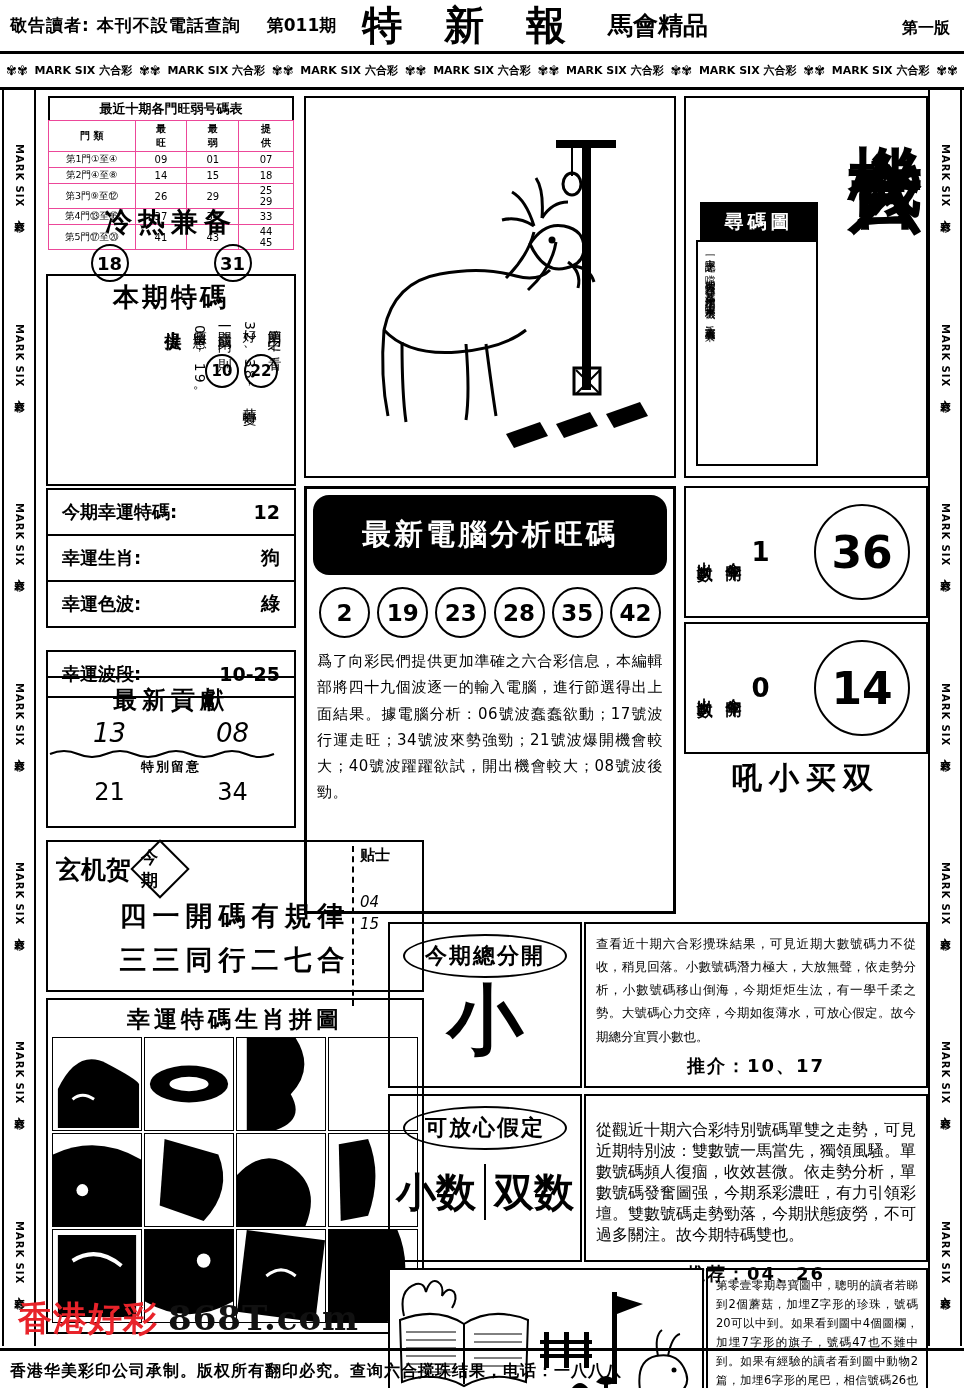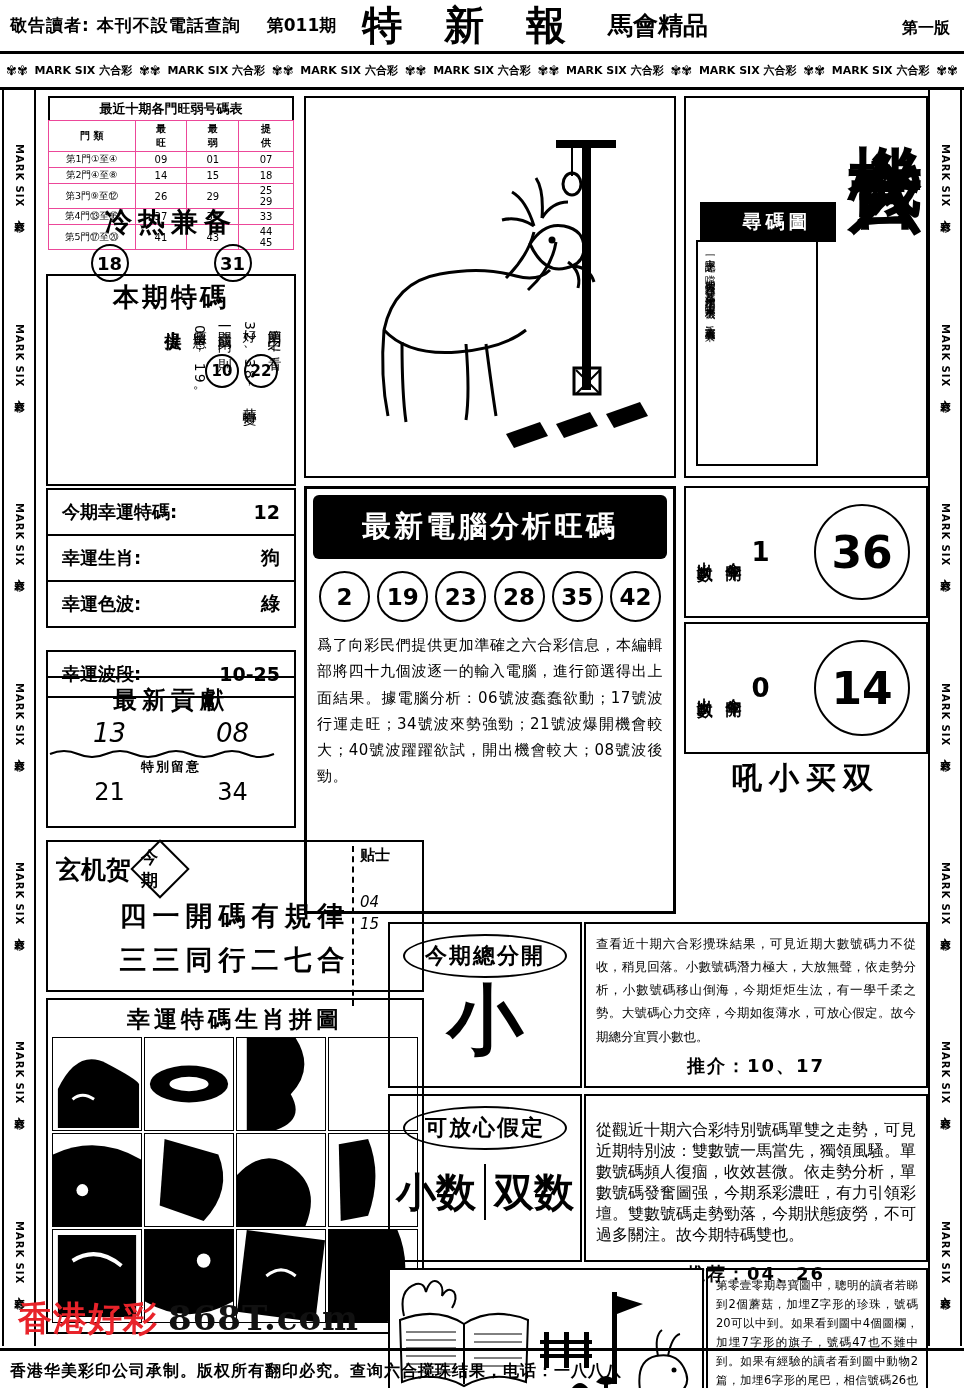--- a/index.html
+++ b/index.html
@@ -123,29 +123,29 @@
   .puzzle h3{margin:4px 0 2px;text-align:center;font-size:23px;font-weight:bold;letter-spacing:4px;font-family:"DejaVu Serif","Liberation Serif",serif;}
   .pgrid{display:grid;grid-template-columns:repeat(4,1fr);grid-template-rows:repeat(3,1fr);gap:2px;padding:0 4px 4px;height:196px;box-sizing:border-box;}
   .pcell{border:1px solid #000;background:#fff;position:relative;overflow:hidden;}
 
   
   .pic{position:absolute;left:268px;top:4px;width:372px;height:382px;border:2px solid #000;box-sizing:border-box;overflow:hidden;}
 
   
   .xuanjibox{position:absolute;left:648px;top:4px;width:244px;height:382px;border:2px solid #000;box-sizing:border-box;overflow:hidden;}
   .xjb-title{position:absolute;right:4px;top:0px;font-size:74px;font-weight:bold;line-height:0.95;writing-mode:vertical-rl;font-family:"DejaVu Serif","Liberation Serif",serif;letter-spacing:-4px;}
-  .xjb-badge{position:absolute;left:14px;top:104px;width:112px;height:34px;border:3px solid #000;background:#000;color:#fff;display:flex;align-items:center;justify-content:center;font-size:19px;font-weight:bold;letter-spacing:4px;padding-left:18px;}
+  .xjb-badge{position:absolute;left:14px;top:104px;width:112px;height:34px;border:3px solid #000;background:#000;color:#fff;display:flex;align-items:center;justify-content:center;font-size:19px;font-weight:bold;letter-spacing:4px;}
   .xjb-scroll{position:absolute;left:10px;top:142px;width:122px;height:226px;border:2px solid #000;box-sizing:border-box;padding:8px 4px;}
   .xjb-scroll .vtxt2{writing-mode:vertical-rl;font-size:10.5px;line-height:1.5;letter-spacing:1px;height:200px;}
 
   
   .comp{position:absolute;left:268px;top:394px;width:372px;height:428px;border:3px solid #000;box-sizing:border-box;padding:6px;}
   .comp-banner{
     background:#000;color:#fff;text-align:center;font-size:29px;font-weight:bold;
-    letter-spacing:3px;padding:12px 0;border-radius:6px;font-family:"DejaVu Serif","Liberation Serif",serif;
+    letter-spacing:3px;padding:20px 0;border-radius:16px;font-family:"DejaVu Serif","Liberation Serif",serif;
   }
   .comp-balls{display:flex;justify-content:space-between;padding:12px 6px 6px;}
   .cball{
     width:47px;height:47px;border:2px solid #000;border-radius:50%;
     display:flex;align-items:center;justify-content:center;font-size:23px;font-weight:bold;
   }
   .comp-text{font-size:15px;line-height:1.75;text-align:justify;padding:4px 4px 0;letter-spacing:0.5px;}
 
   
   .occ{position:absolute;left:648px;top:394px;width:244px;height:132px;border:2px solid #000;box-sizing:border-box;display:flex;align-items:center;}

